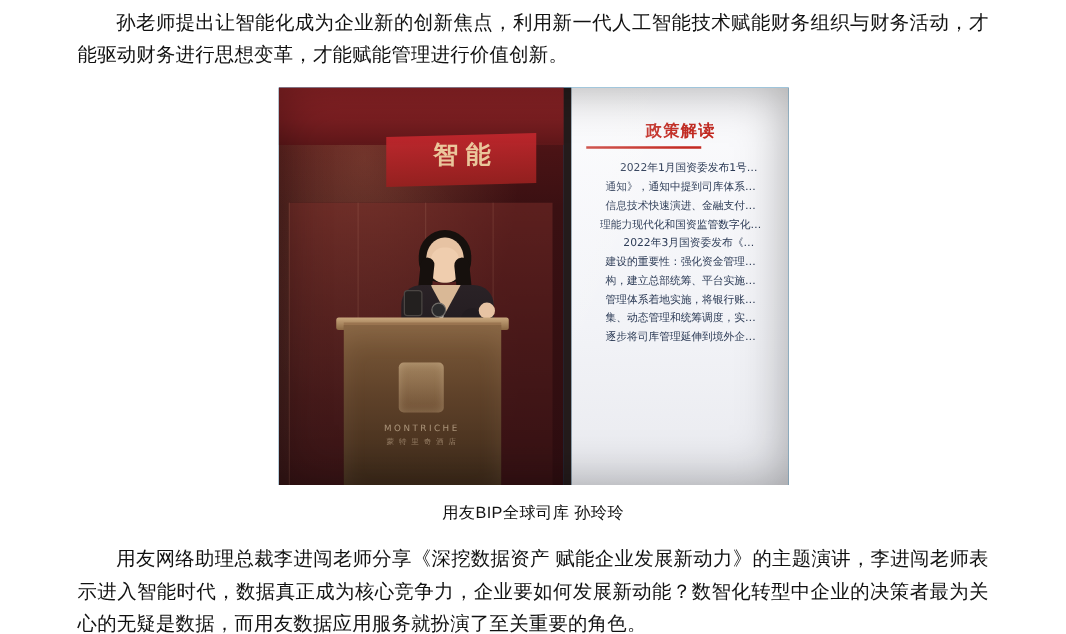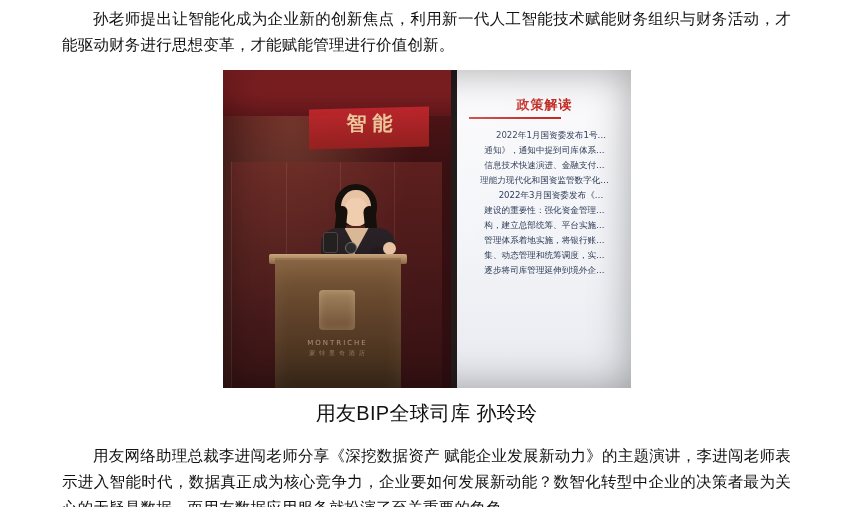--- a/index.html
+++ b/index.html
@@ -257,21 +257,21 @@
     pointer-events: none;
     background: linear-gradient(115deg, rgba(255,255,255,0.30) 0%, rgba(255,255,255,0) 35%);
   }
   .photo-vignette {
     position: absolute; left: 0; top: 0; width: 100%; height: 100%;
     pointer-events: none;
     box-shadow: inset 0 0 40px rgba(0,0,0,0.35);
   }
   .caption {
     margin-top: 8px;
-    font-size: 20px;
+    font-size: 13px;
     color: #111;
     text-align: center;
     letter-spacing: 0.3px;
   }
   .para-bottom {
     margin-top: 16px;
   }
 </style>
 </head>
 <body>

